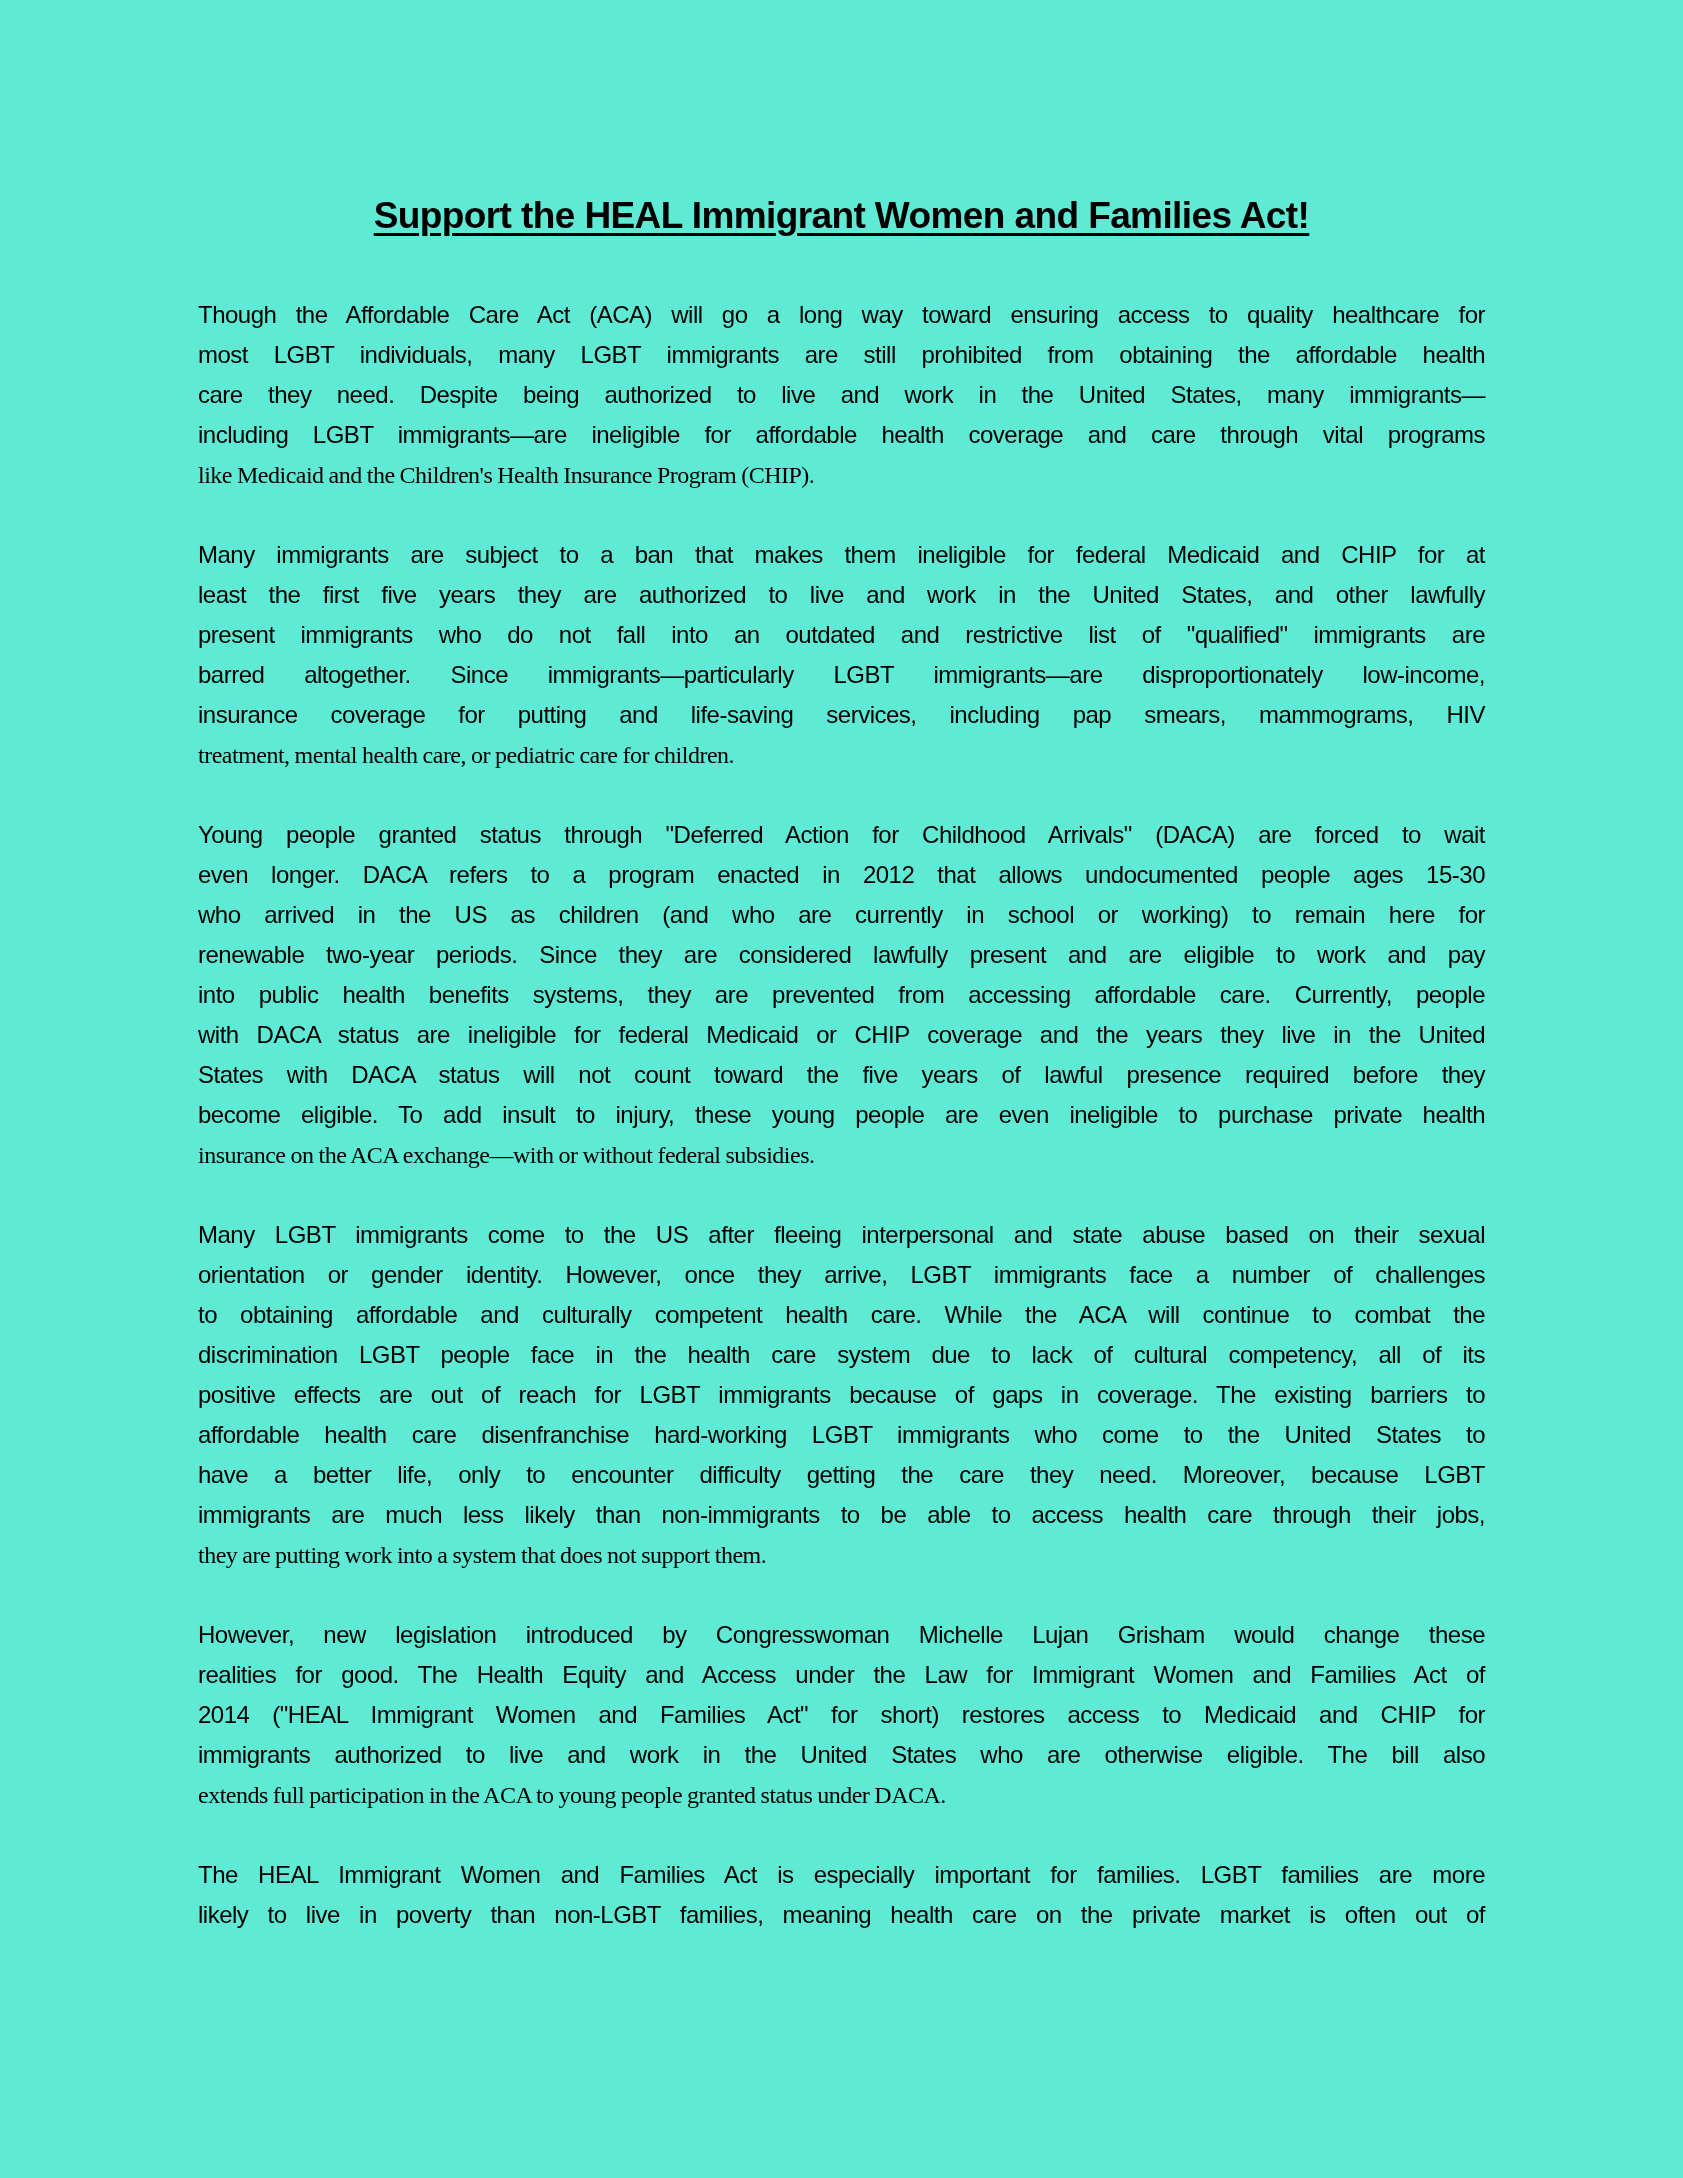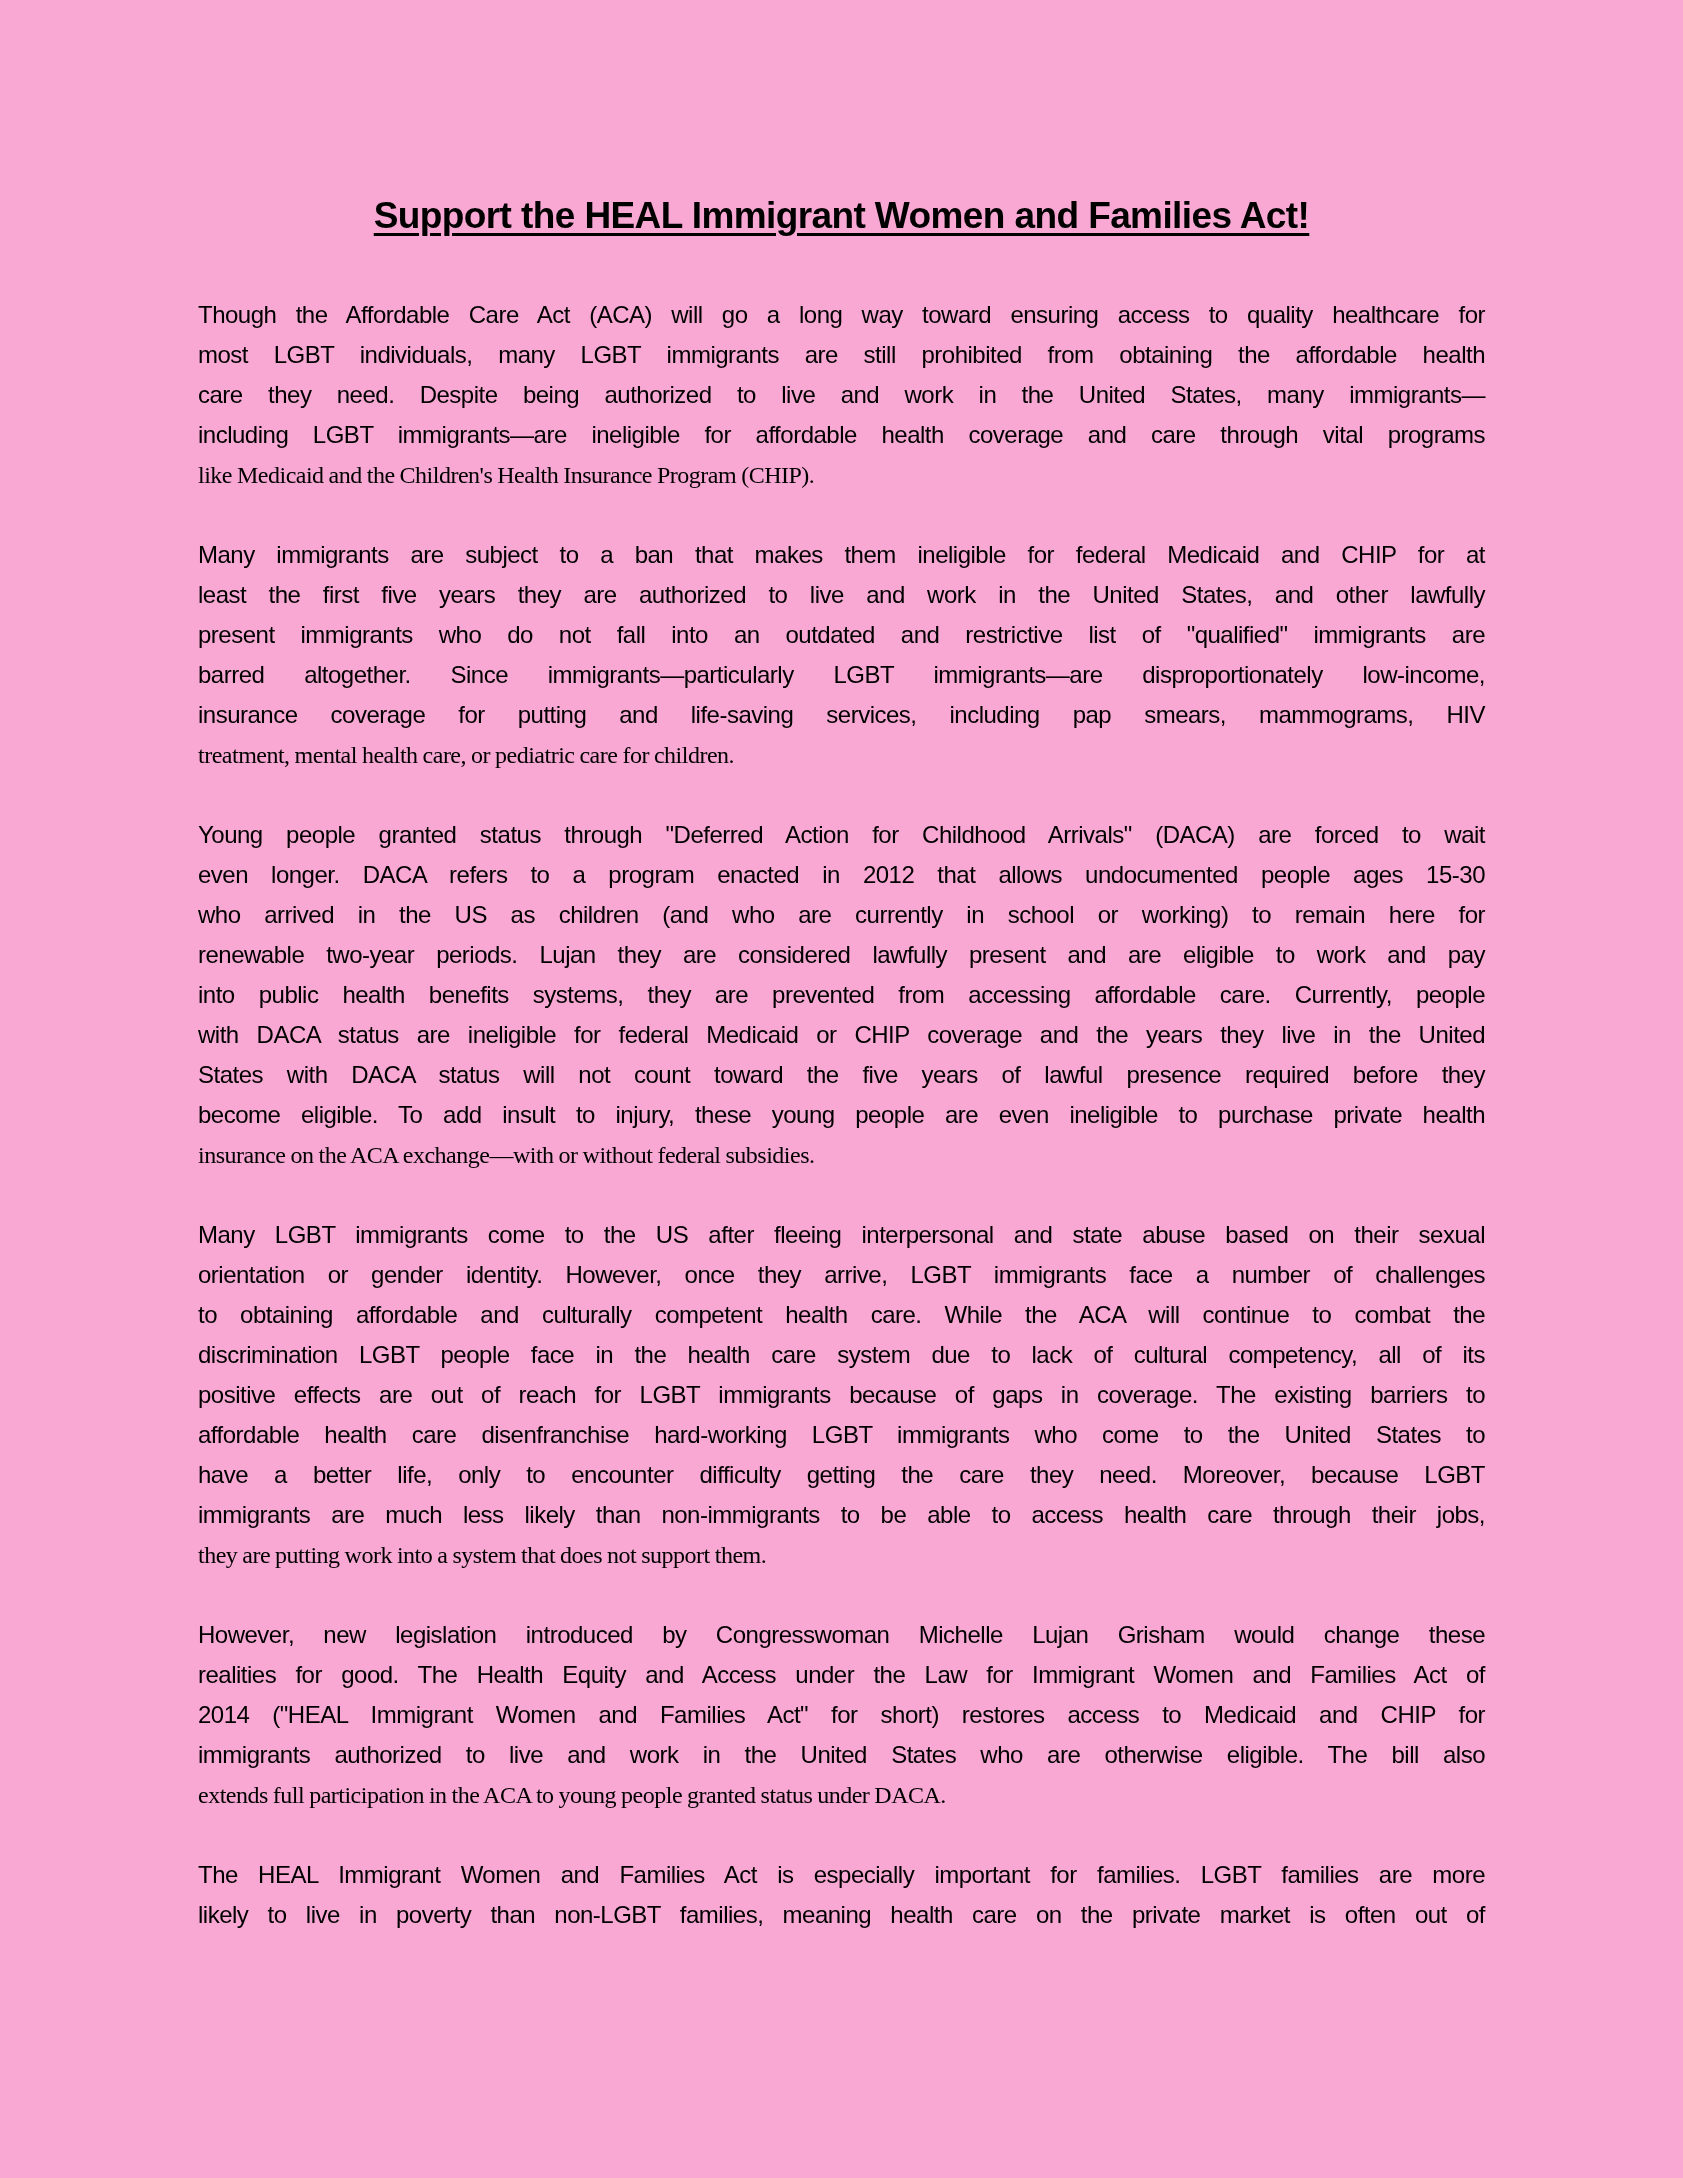--- a/index.html
+++ b/index.html
@@ -12,21 +12,21 @@
       height: 2178px;
       position: relative;
       overflow: hidden;
       font-family: "Liberation Sans", "DejaVu Sans", sans-serif;
       color: #000000;
     }
     .page {
       position: absolute;
       left: 0; top: 0;
       width: 1683px; height: 2178px;
-      background: #f9a8d4;
+      background: #5eead4;
     }
     .title {
       position: absolute;
       top: 194px;
       left: 0;
       width: 1683px;
       text-align: center;
       font-size: 37px;
       font-weight: bold;
       letter-spacing: -0.6px;
@@ -88,21 +88,21 @@
       <span class="line">present immigrants who do not fall into an outdated and restrictive list of "qualified" immigrants are</span>
       <span class="line">barred altogether. Since immigrants—particularly LGBT immigrants—are disproportionately low-income,</span>
       <span class="line">insurance coverage for putting and life-saving services, including pap smears, mammograms, HIV</span>
       <span class="line last">treatment, mental health care, or pediatric care for children.</span>
     </div>
 
     <div class="para">
       <span class="line">Young people granted status through "Deferred Action for Childhood Arrivals" (DACA) are forced to wait</span>
       <span class="line">even longer. DACA refers to a program enacted in 2012 that allows undocumented people ages 15-30</span>
       <span class="line">who arrived in the US as children (and who are currently in school or working) to remain here for</span>
-      <span class="line">renewable two-year periods. Lujan they are considered lawfully present and are eligible to work and pay</span>
+      <span class="line">renewable two-year periods. Since they are considered lawfully present and are eligible to work and pay</span>
       <span class="line">into public health benefits systems, they are prevented from accessing affordable care. Currently, people</span>
       <span class="line">with DACA status are ineligible for federal Medicaid or CHIP coverage and the years they live in the United</span>
       <span class="line">States with DACA status will not count toward the five years of lawful presence required before they</span>
       <span class="line">become eligible. To add insult to injury, these young people are even ineligible to purchase private health</span>
       <span class="line last">insurance on the ACA exchange—with or without federal subsidies.</span>
     </div>
 
     <div class="para">
       <span class="line">Many LGBT immigrants come to the US after fleeing interpersonal and state abuse based on their sexual</span>
       <span class="line">orientation or gender identity. However, once they arrive, LGBT immigrants face a number of challenges</span>

